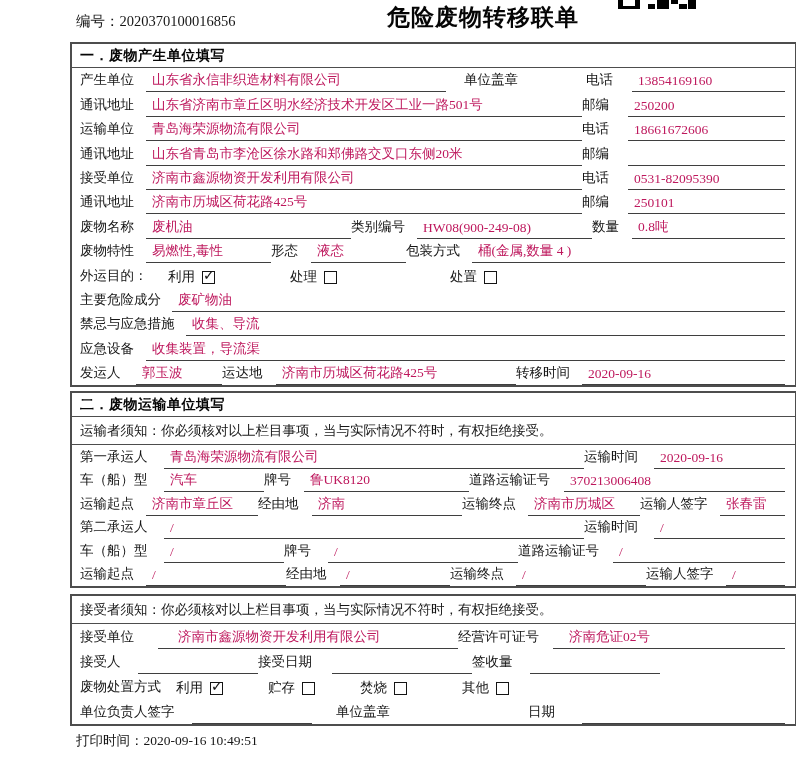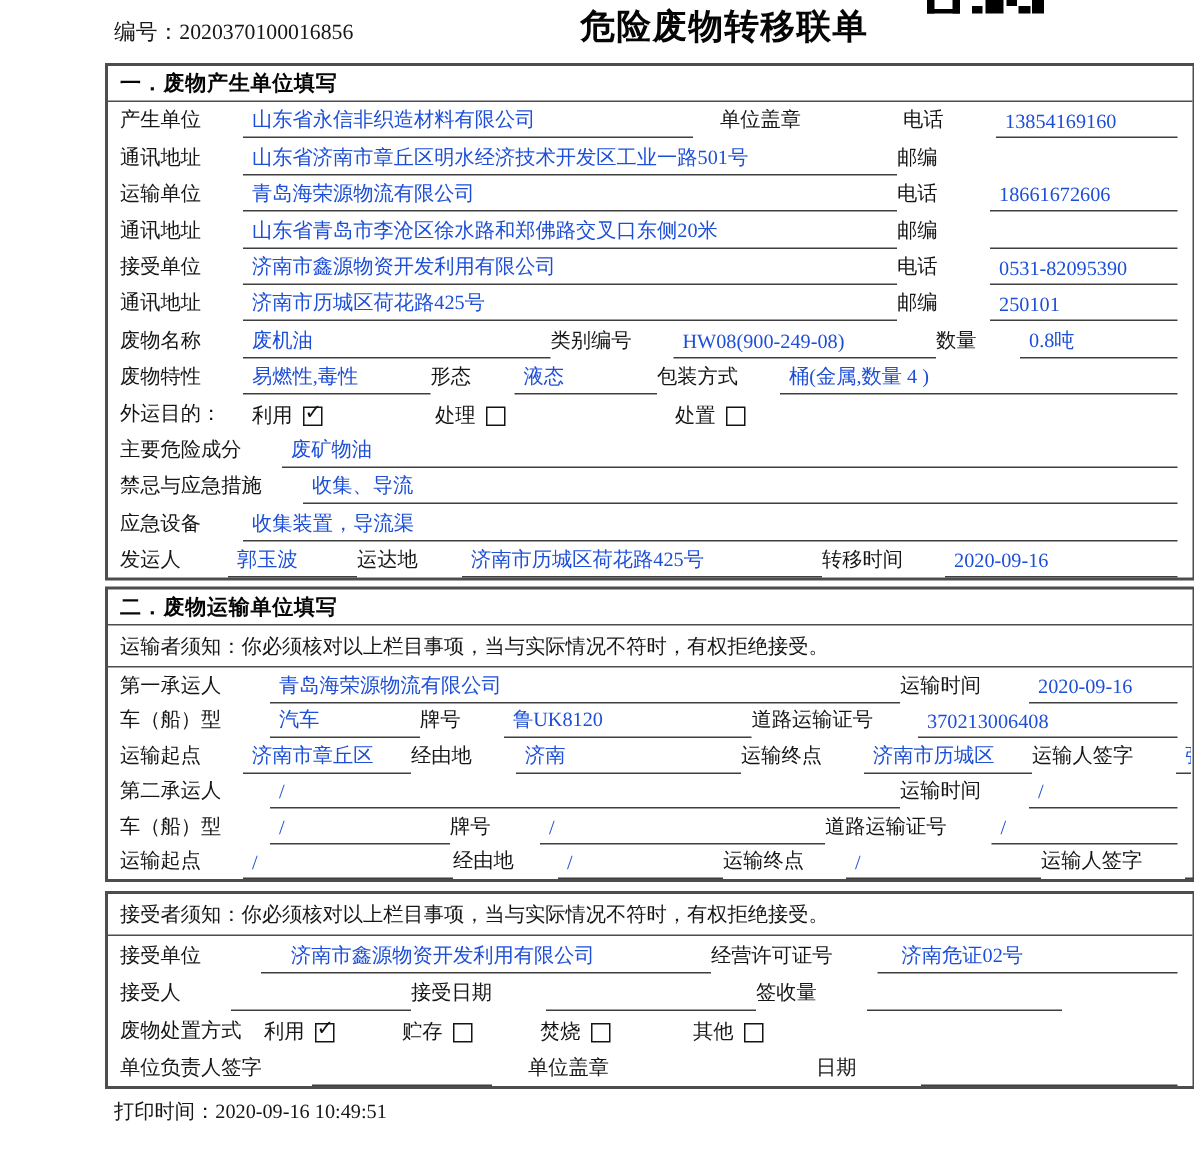--- a/index.html
+++ b/index.html
@@ -37,21 +37,21 @@
     letter-spacing:.5px;color:#060606;
   }
   .sec-note{font-size:13.5px;padding:5px 8px 4px 8px;border-bottom:1px solid #4d4d4d;white-space:nowrap;}
   .frow{display:flex;align-items:flex-end;padding:0 8px;box-sizing:border-box;}
   .sec0 .frow{height:24.4px;}
   .sec1 .frow{height:23.5px;}
   .sec2 .frow{height:25px;}
   .lab{white-space:nowrap;padding-bottom:3px;flex-shrink:0;box-sizing:border-box;}
   .val{
     border-bottom:1px solid #3f3f3f;padding:0 4px 2px 6px;white-space:nowrap;
-    flex-shrink:0;box-sizing:border-box;overflow:hidden;color:#1d4ed8;margin-left:16px;
+    flex-shrink:0;box-sizing:border-box;overflow:hidden;color:#be185d;
   }
   .val.ctr{text-align:left;}
   .val.fx{flex:1 1 auto;margin-right:2px;}
   .spc{flex:1 1 auto;}
   .chk{display:flex;align-items:flex-end;padding-bottom:2px;flex-shrink:0;box-sizing:border-box;}
   .chk .chk-lab{white-space:nowrap;margin-right:7px;}
   .cbx{width:11px;height:11px;border:1.5px solid #141414;position:relative;margin-bottom:2px;flex-shrink:0;box-sizing:content-box;background:#fff;}
   .cbx.on::after{
     content:"\2713";position:absolute;left:0px;top:-5px;font-size:14px;font-weight:bold;color:#111;
     font-family:"DejaVu Sans","Liberation Sans",sans-serif;
@@ -87,20 +87,21 @@
           <span class="lab" style="width: 66px;">产生单位</span>
           <span class="val" style="width: 300px;">山东省永信非织造材料有限公司</span>
           <span class="lab" style="width: 140px; padding-left: 18px;">单位盖章</span>
           <span class="lab" style="width: 46px;">电话</span>
           <span class="val fx">13854169160</span>
         </div>
         <div class="frow">
           <span class="lab" style="width: 66px;">通讯地址</span>
           <span class="val" style="width: 436px;">山东省济南市章丘区明水经济技术开发区工业一路501号</span>
           <span class="lab" style="width: 46px;">邮编</span>
+          <span class="val fx">250200</span>
         </div>
         <div class="frow">
           <span class="lab" style="width: 66px;">运输单位</span>
           <span class="val" style="width: 436px;">青岛海荣源物流有限公司</span>
           <span class="lab" style="width: 46px;">电话</span>
           <span class="val fx">18661672606</span>
         </div>
         <div class="frow">
           <span class="lab" style="width: 66px;">通讯地址</span>
           <span class="val" style="width: 436px;">山东省青岛市李沧区徐水路和郑佛路交叉口东侧20米</span>

